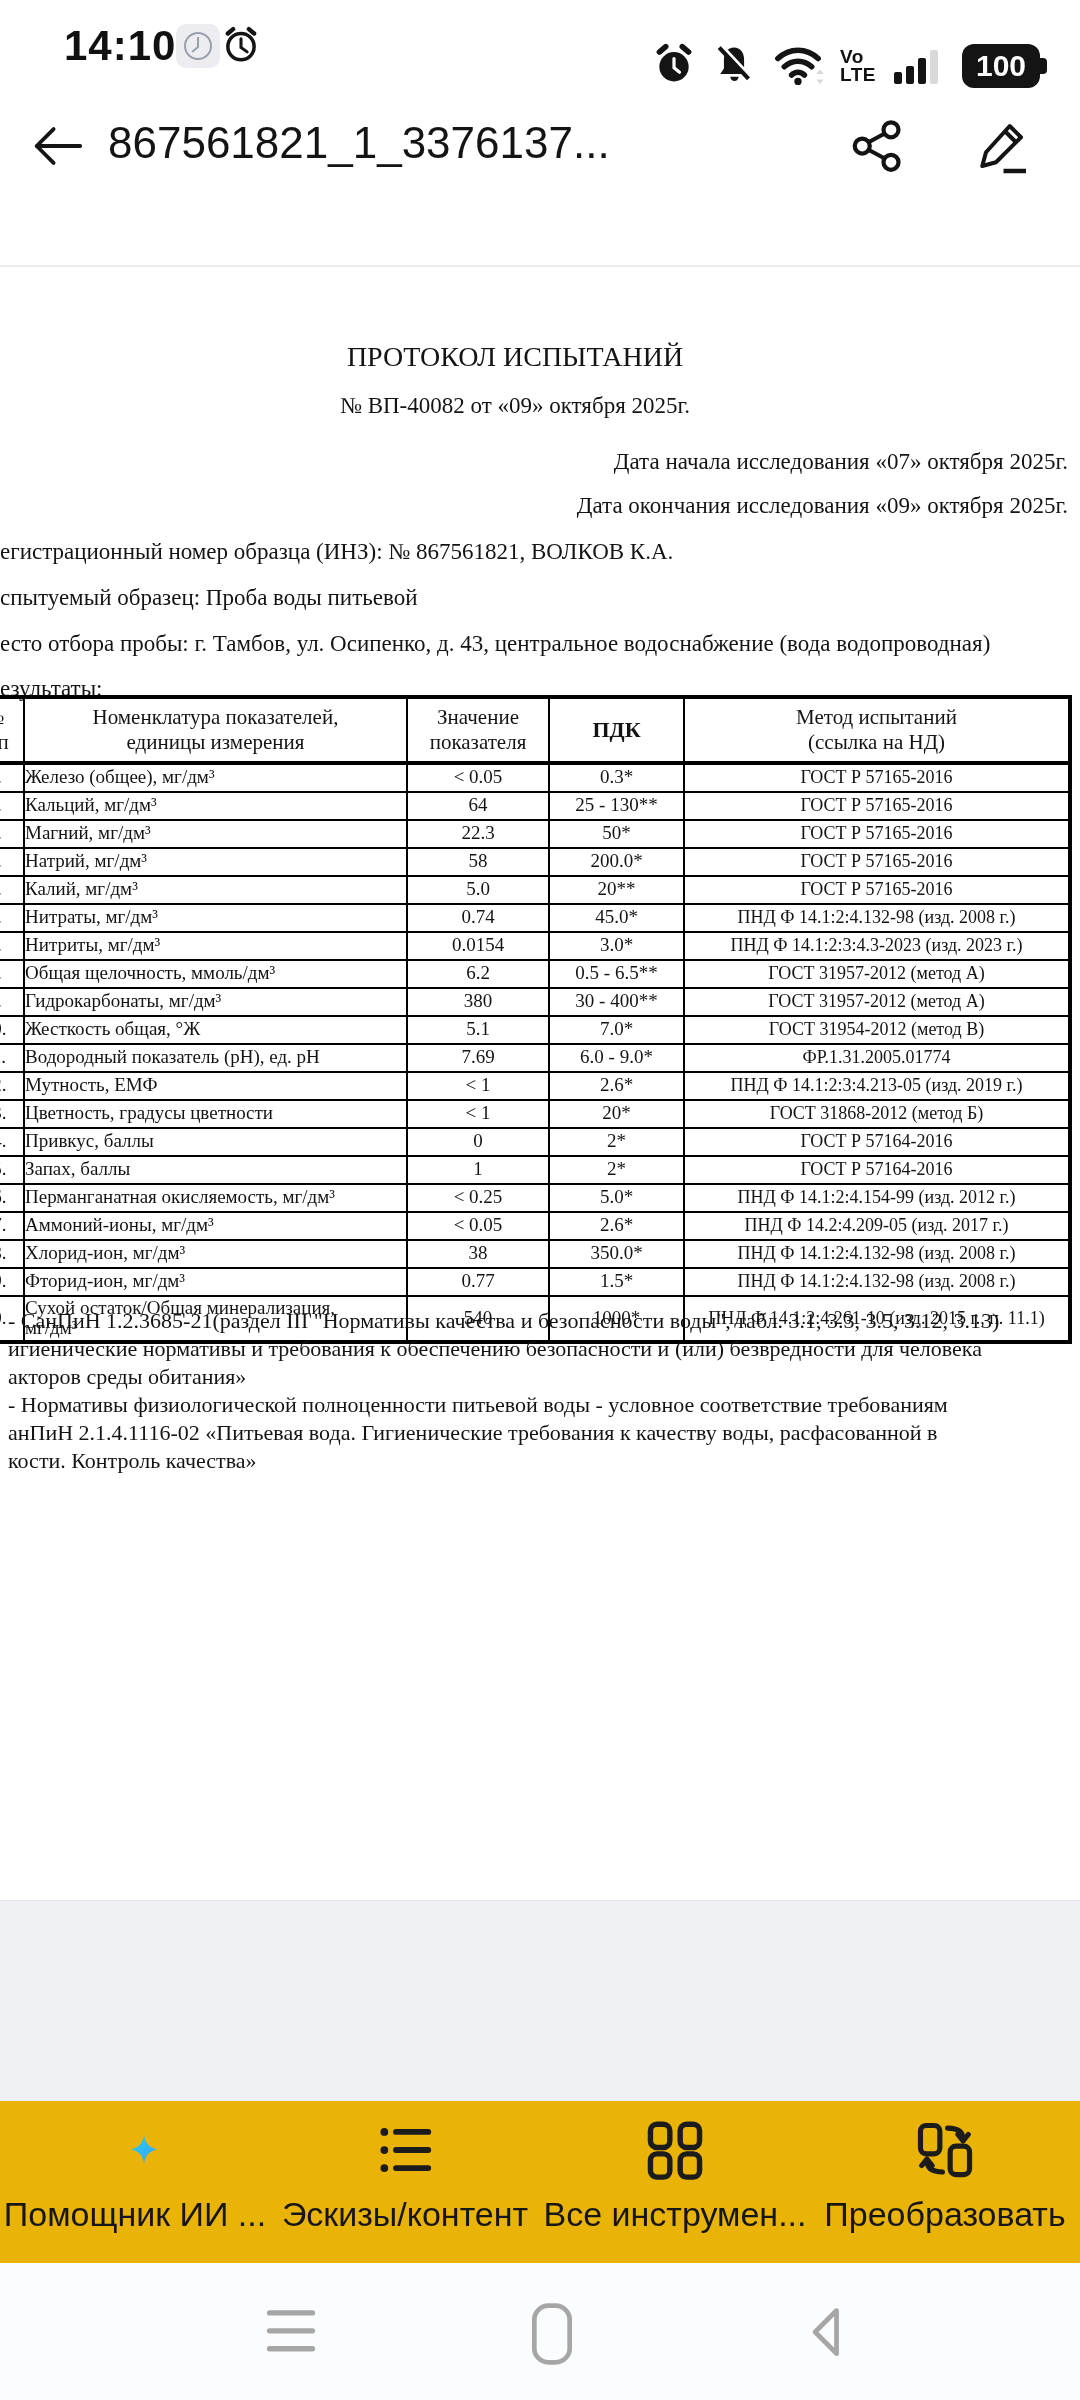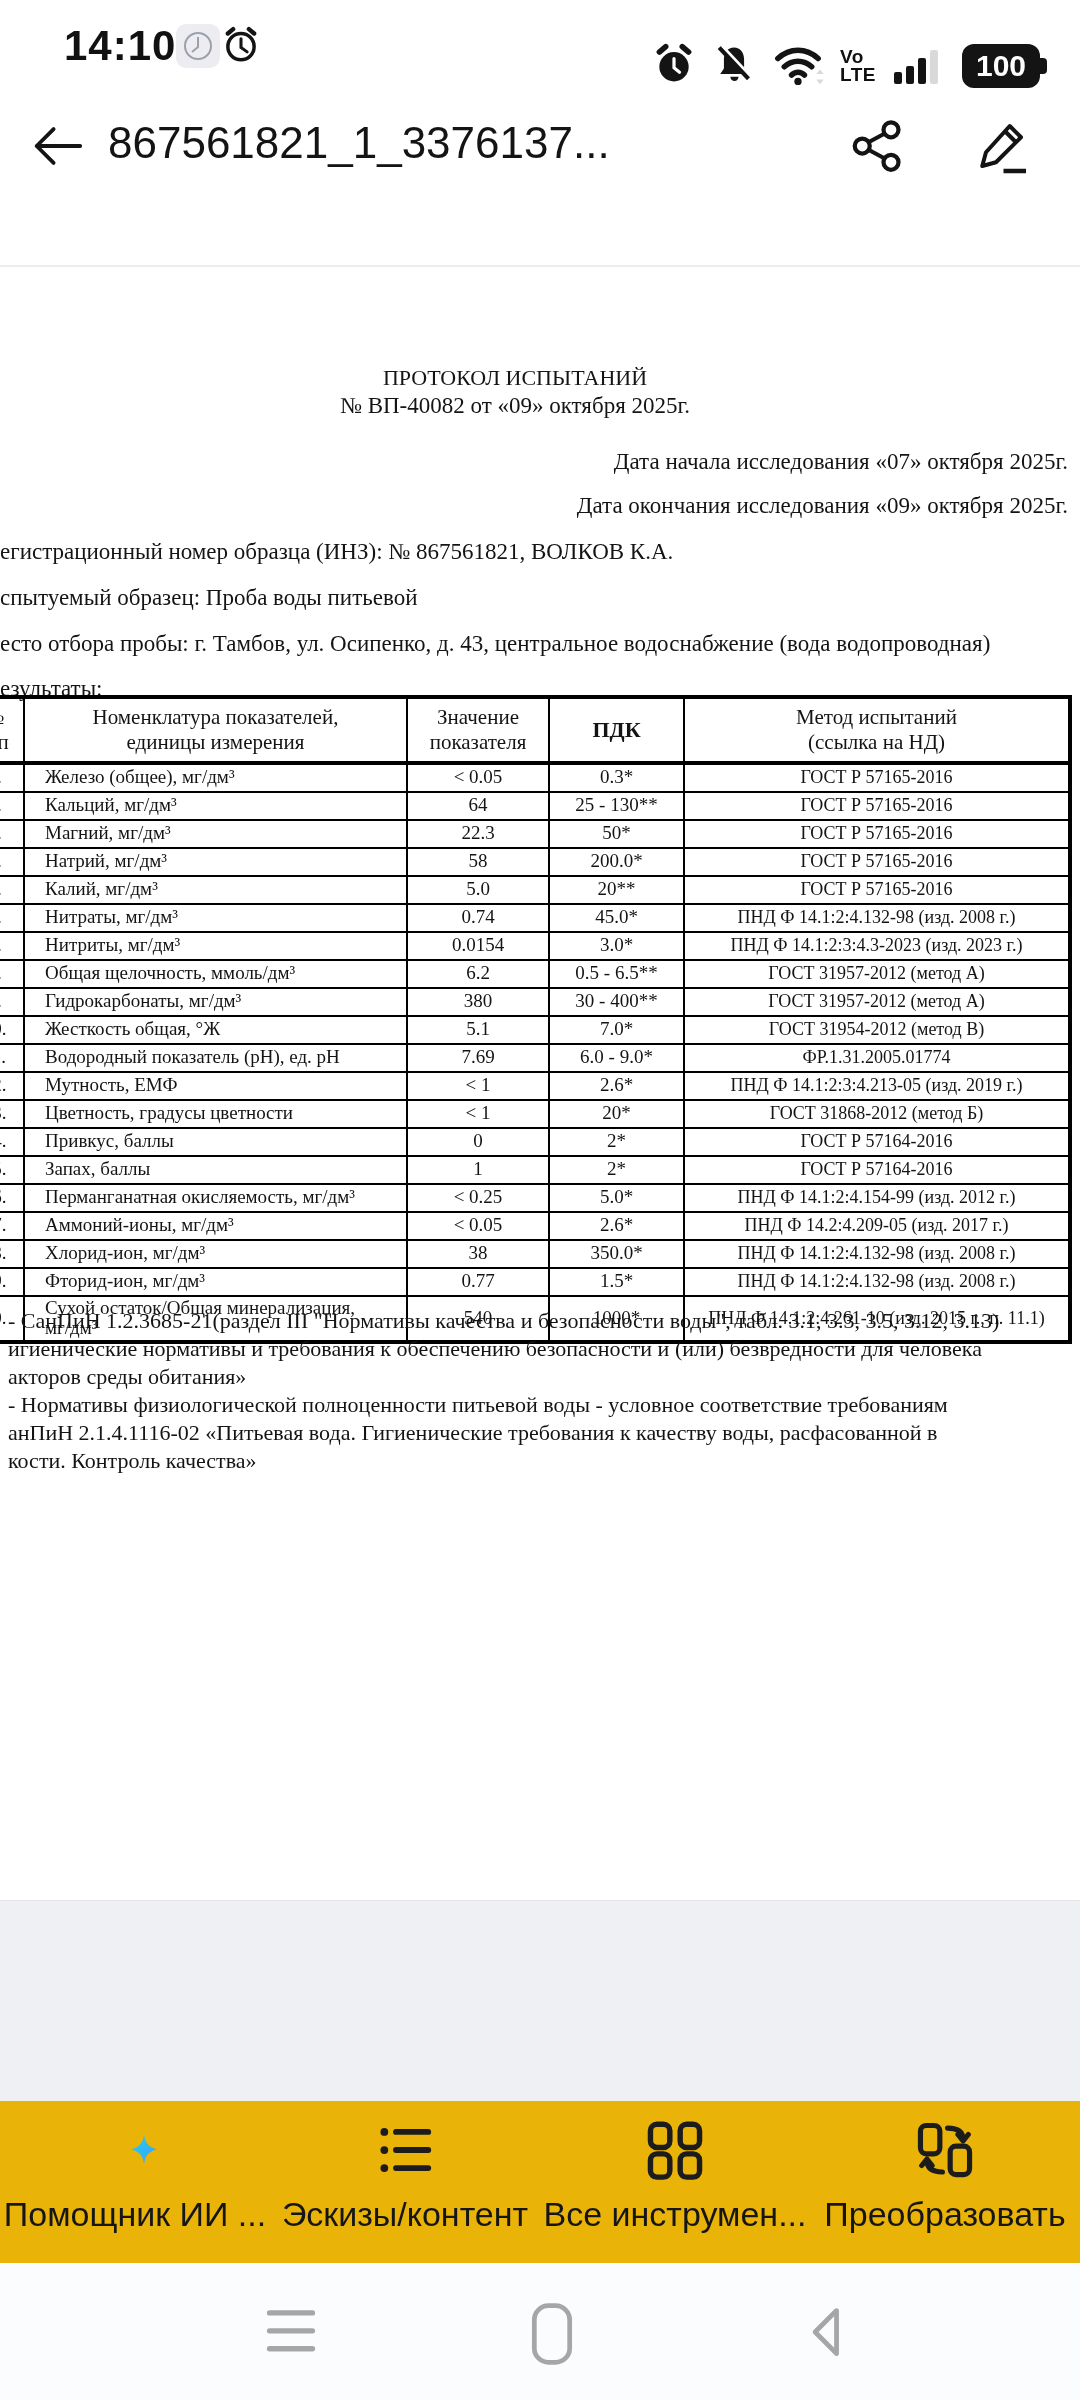--- a/index.html
+++ b/index.html
@@ -33,21 +33,21 @@
   .d-left{left:0;}
 
   .ptable{position:absolute;left:-38px;top:428px;border-collapse:collapse;table-layout:fixed;
           width:1106px;font-family:"Liberation Serif","DejaVu Serif",serif;}
   .ptable,.ptable th,.ptable td{border:2px solid #000;}
   .ptable{border-width:4px;}
   .ptable thead th{border-bottom-width:4px;}
   .ptable th{font-weight:400;font-size:21px;white-space:pre-line;padding:6px 4px;line-height:1.18;}
   .ptable th.b{font-weight:700;font-size:22px;}
   .ptable td{font-size:19px;padding:1px 6px;height:24px;text-align:center;line-height:1.1;}
-  .ptable td.name{text-align:left;padding-left:20px;white-space:pre-line;}
+  .ptable td.name{text-align:left;padding-left:0;white-space:pre-line;}
   .ptable td.method{font-size:18px;}
 
   .notes{position:absolute;left:8px;top:1040px;width:1080px;font-size:22px;line-height:28px;white-space:nowrap;}
 
   
   .gray-area{position:absolute;top:1900px;left:0;width:100%;height:200px;background:#eef0f4;border-top:1px solid #e3e5ea;}
   .toolbar{position:absolute;top:2100px;left:0;width:100%;height:163px;background:#eab308;border-top:1px solid #eceef2;
            display:flex;align-items:flex-start;justify-content:space-around;padding-top:18px;box-sizing:border-box;}
   .tb-item{display:flex;flex-direction:column;align-items:center;width:262px;}
   .tb-item .lbl{margin-top:10px;font-size:34px;color:#161616;white-space:nowrap;}
@@ -137,21 +137,21 @@
     <div class="icon-btn" style="left:965px;">
       <svg width="60" height="60" viewBox="0 0 48 48">
           <path d="M31 8 L40 17 L20 37 L9 40 L12 29 Z" fill="none" stroke="#141414" stroke-width="3.2" stroke-linejoin="round"></path>
           <line x1="27" y1="12" x2="36" y2="21" stroke="#141414" stroke-width="3.2"></line>
           <line x1="26" y1="44" x2="44" y2="44" stroke="#141414" stroke-width="3.6"></line>
         </svg>
     </div>
   </div>
 
   <div class="doc">
-    <div class="dline d-center" style="top:98px;font-size:22px;">ПРОТОКОЛ ИСПЫТАНИЙ</div>
+    <div class="dline d-center" style="top:74px;font-size:28px;">ПРОТОКОЛ ИСПЫТАНИЙ</div>
     <div class="dline d-center" style="top:126px;">№ ВП-40082 от «09» октября 2025г.</div>
     <div class="dline d-right" style="top:182px;">Дата начала исследования «07» октября 2025г.</div>
     <div class="dline d-right" style="top:226px;">Дата окончания исследования «09» октября 2025г.</div>
     <div class="dline d-left" style="top:272px;">егистрационный номер образца (ИНЗ): № 867561821, ВОЛКОВ К.А.</div>
     <div class="dline d-left" style="top:318px;">спытуемый образец: Проба воды питьевой</div>
     <div class="dline d-left" style="top:364px;">есто отбора пробы: г. Тамбов, ул. Осипенко, д. 43, центральное водоснабжение (вода водопроводная)</div>
     <div class="dline d-left" style="top:409px;">езультаты:</div>
 
     <table class="ptable" id="results-table">
         <colgroup>

